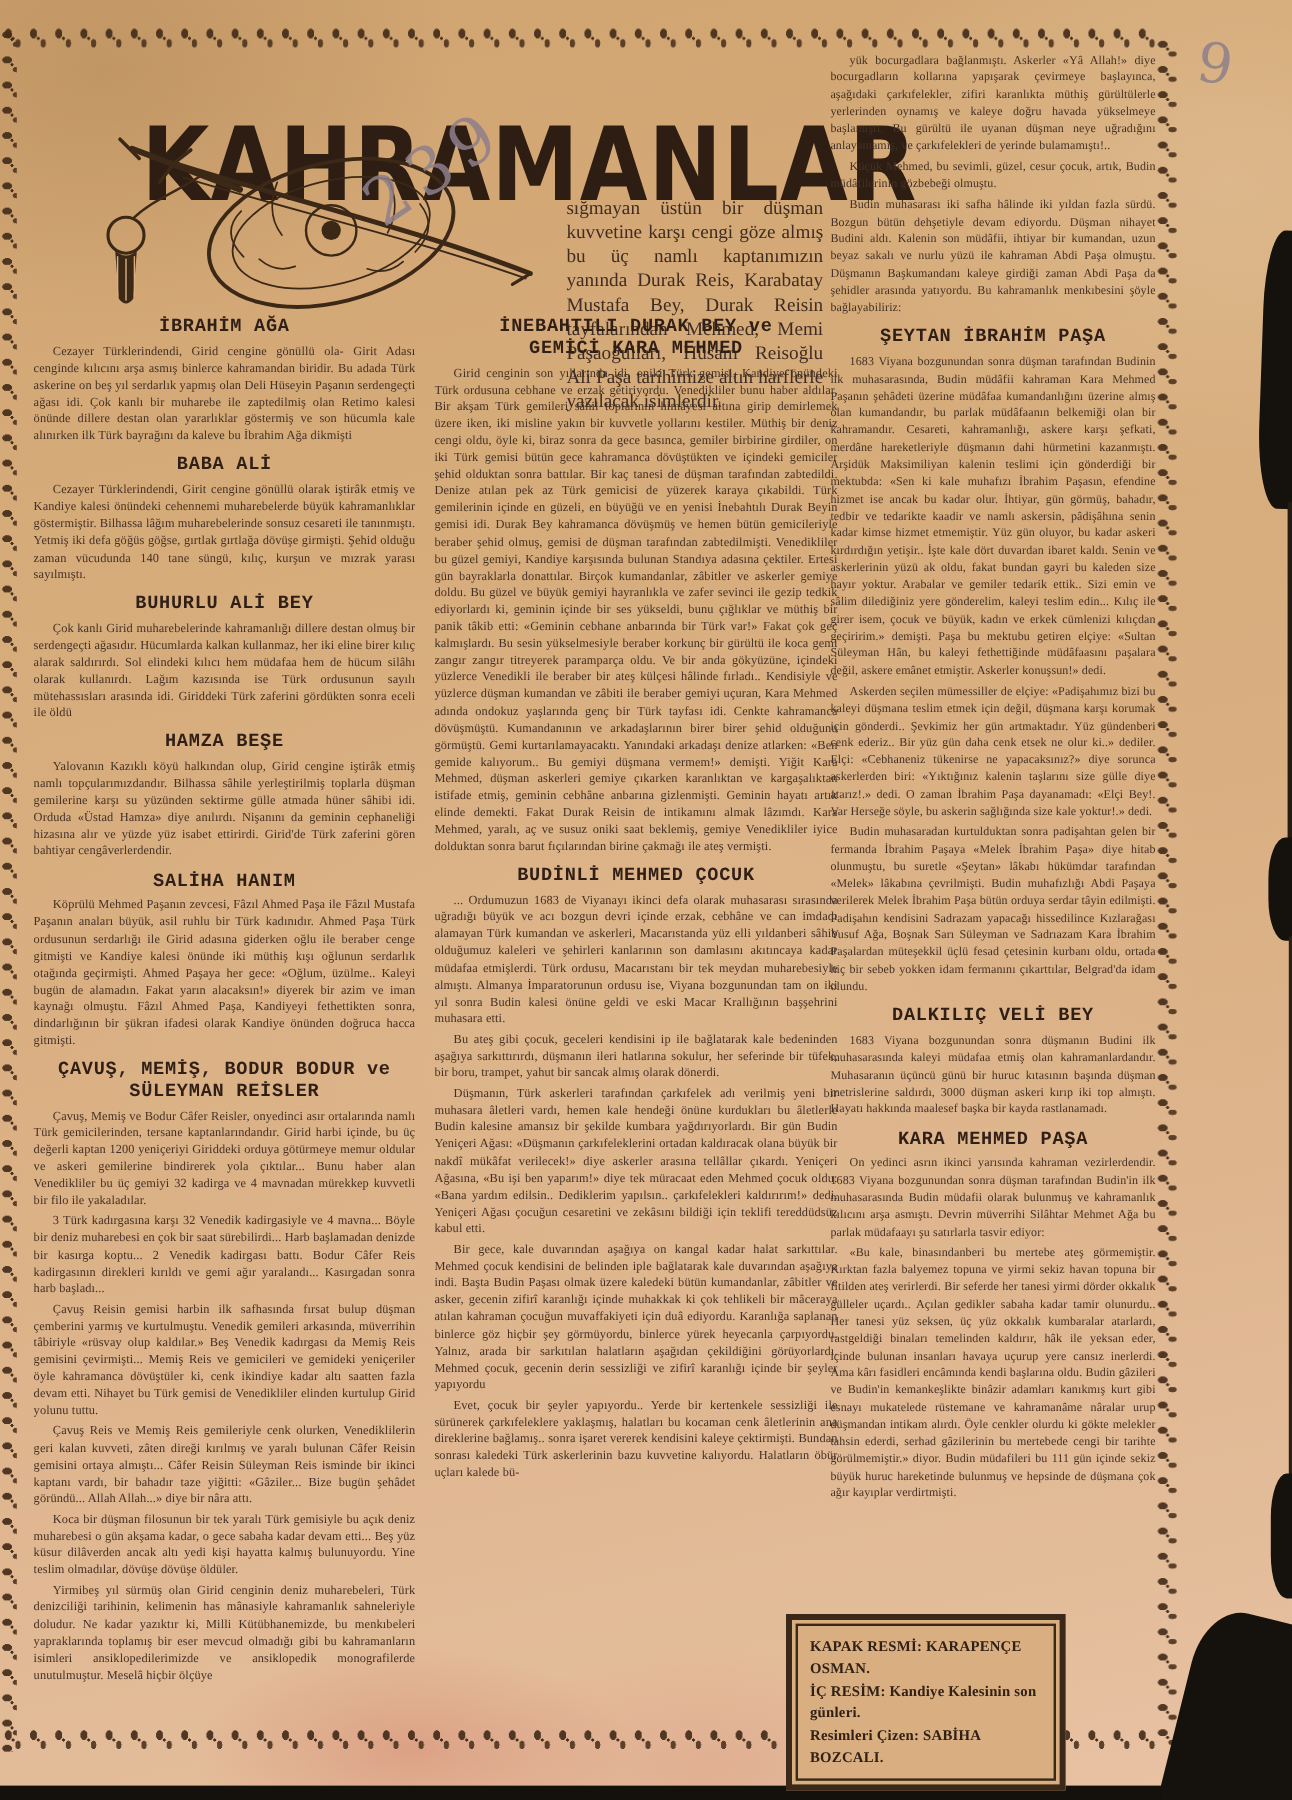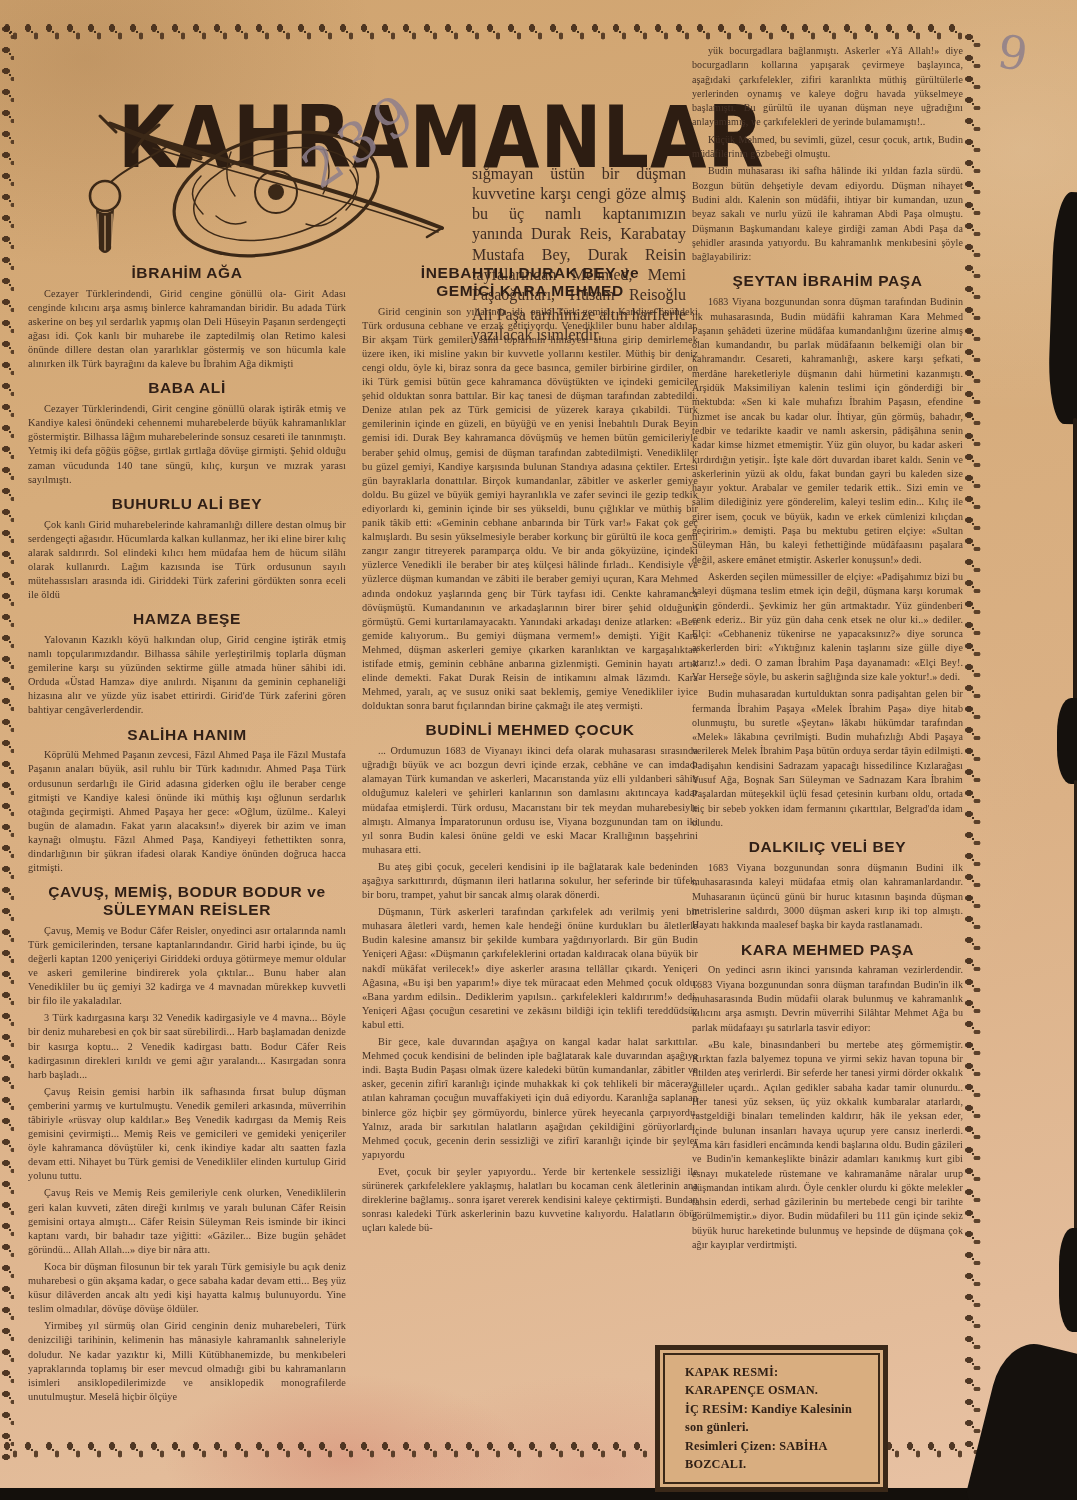--- a/index.html
+++ b/index.html
@@ -71,31 +71,31 @@
   .col-left{left:28px;top:256px;width:318px;height:1182px;}
   .col-mid{left:362px;top:256px;width:336px;height:1182px;}
   .col-right{left:692px;top:44px;width:271px;height:1292px;}
   .col p.para{
     margin:0 0 3px 0;font-size:10.3px;line-height:1.37;
     text-align:justify;text-indent:16px;letter-spacing:.1px;
   }
   .col-right p.para{font-size:10px;line-height:1.43;}
   h2.sec-heading{
     margin:8px 0 5px 0;text-align:center;
-    font-family:Liberation Sans, sans-serif;
+    font-family:Liberation Mono, monospace;
     font-size:15.5px;font-weight:bold;letter-spacing:.6px;color:#301f16;
     white-space:pre-line;line-height:1.15;
   }
   
   .credits{
     position:absolute;left:655px;top:1345px;width:217px;
     border:5px solid #3a2818;background:#d9ae80;padding:3px;
   }
   .credits-inner{
-    border:2px solid #3a2818;padding:8px 20px;
+    border:2px solid #3a2818;padding:8px 10px;
   }
   .credits-inner div{
     font-size:12.3px;font-weight:bold;color:#3020166;color:#302016;
     line-height:1.5;letter-spacing:.2px;
   }
   
   .edge{position:absolute;background:#15110d;}
   .edge-blob1{right:-10px;top:192px;width:36px;height:232px;border-radius:46% 0 0 48% / 28% 0 0 30%;transform:rotate(2deg);}
   .edge-line1{right:0;top:418px;width:4px;height:290px;background:#241b13;border-radius:2px;}
   .edge-blob2{right:-8px;top:698px;width:28px;height:86px;border-radius:50% 0 0 50% / 40% 0 0 40%;}

